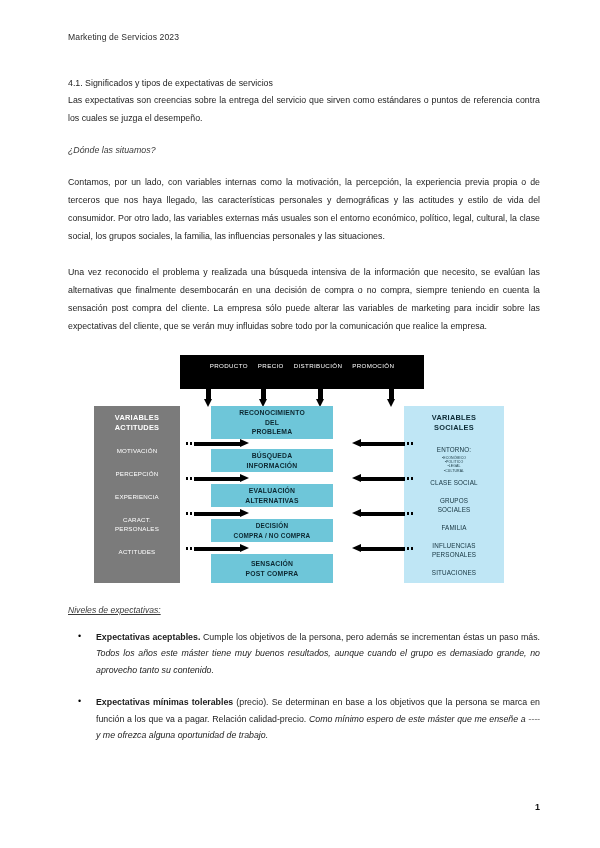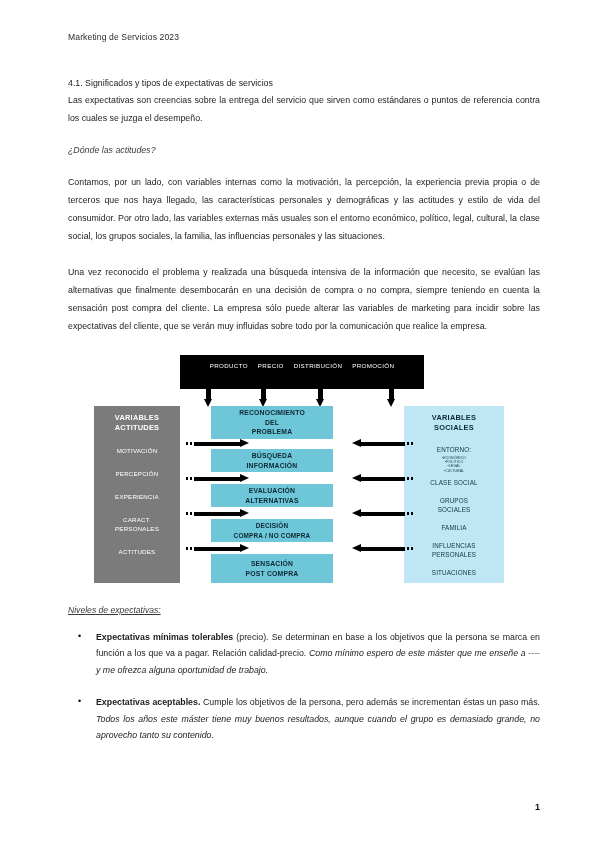--- a/index.html
+++ b/index.html
@@ -273,21 +273,21 @@
 
 <div class="page">
 
   <div class="doc-header">Marketing de Servicios 2023</div>
 
 
   <div class="subsection">4.1. Significados y tipos de expectativas de servicios</div>
 
   <p class="body">Las expectativas son creencias sobre la entrega del servicio que sirven como estándares o puntos de referencia contra los cuales se juzga el desempeño.</p>
 
-  <p class="question">¿Dónde las actitudes?</p>
+  <p class="question">¿Dónde las situamos?</p>
 
   <p class="body">Contamos, por un lado, con variables internas como la motivación, la percepción, la experiencia previa propia o de terceros que nos haya llegado, las características personales y demográficas y las actitudes y estilo de vida del consumidor. Por otro lado, las variables externas más usuales son el entorno económico, político, legal, cultural, la clase social, los grupos sociales, la familia, las influencias personales y las situaciones.</p>
 
   <p class="body">Una vez reconocido el problema y realizada una búsqueda intensiva de la información que necesito, se evalúan las alternativas que finalmente desembocarán en una decisión de compra o no compra, siempre teniendo en cuenta la sensación post compra del cliente. La empresa sólo puede alterar las variables de marketing para incidir sobre las expectativas del cliente, que se verán muy influidas sobre todo por la comunicación que realice la empresa.</p>
 
   <div class="diagram">
 
     <div class="dg-title-bar">
       <span class="dg-title-sub">
         <span>PRODUCTO</span><span>PRECIO</span><span>DISTRIBUCIÓN</span><span>PROMOCIÓN</span>
@@ -415,19 +415,19 @@
         <div class="shaft" style="left:9px;right:5px;"></div>
         <div class="tick" style="right:1px;"></div>
         <div class="tick" style="right:-3px;"></div>
       </div>
 
   </div>
 
   <div class="niveles">Niveles de expectativas:</div>
 
   <ul class="bullets">
+    <li><span class="b">Expectativas aceptables.</span><span> Cumple los objetivos de la persona, pero además se incrementan éstas un paso más. </span><span class="i">Todos los años este máster tiene muy buenos resultados, aunque cuando el grupo es demasiado grande, no aprovecho tanto su contenido.</span></li>
     <li><span class="b">Expectativas mínimas tolerables</span><span> (precio). Se determinan en base a los objetivos que la persona se marca en función a los que va a pagar. Relación calidad-precio. </span><span class="i">Como mínimo espero de este máster que me enseñe a ---- y me ofrezca alguna oportunidad de trabajo.</span></li>
-    <li><span class="b">Expectativas aceptables.</span><span> Cumple los objetivos de la persona, pero además se incrementan éstas un paso más. </span><span class="i">Todos los años este máster tiene muy buenos resultados, aunque cuando el grupo es demasiado grande, no aprovecho tanto su contenido.</span></li>
   </ul>
 
   <div class="page-number">1</div>
 
 </div>
 
 </body></html>

